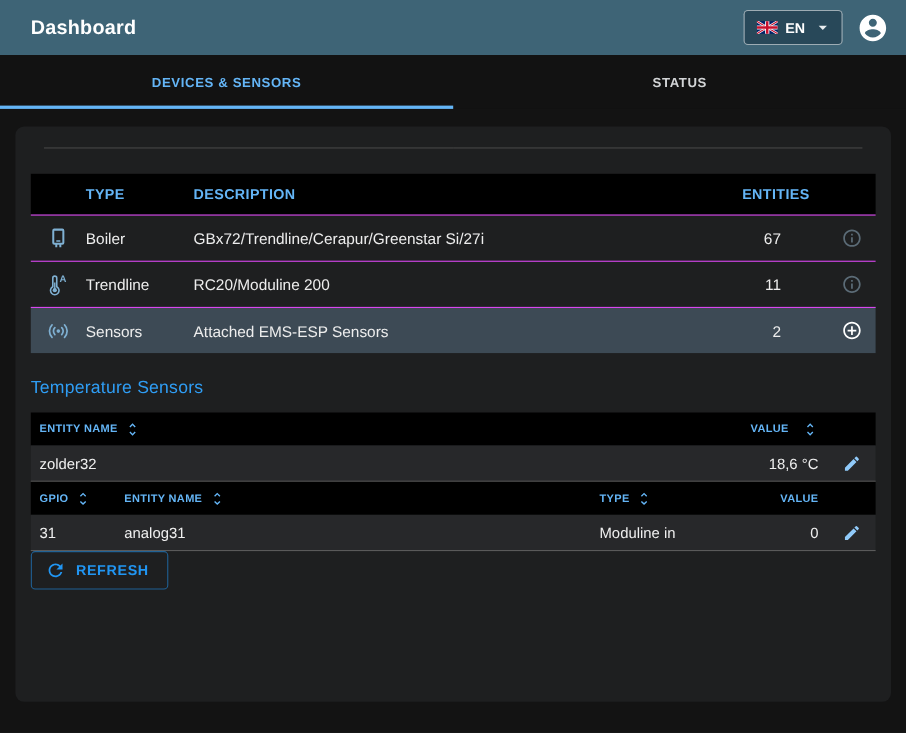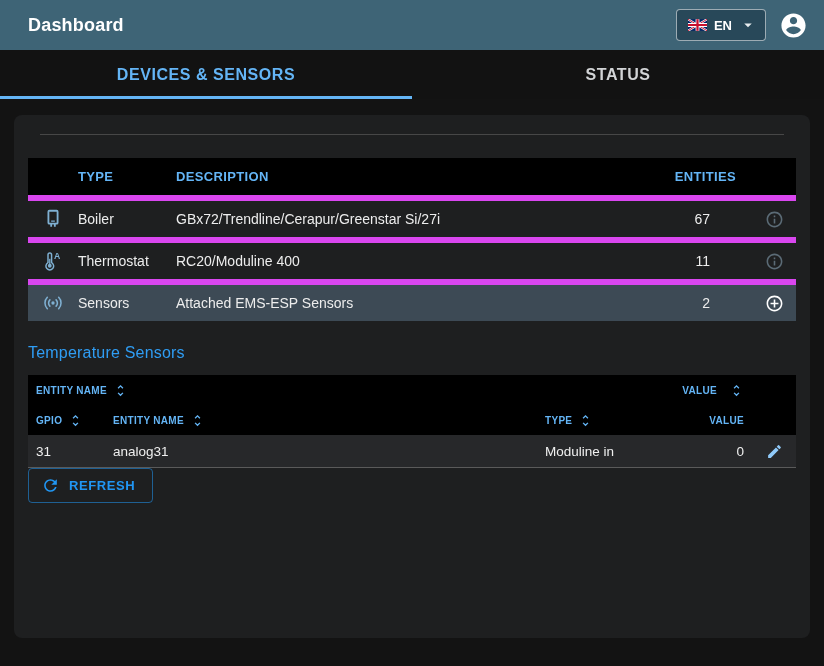--- a/index.html
+++ b/index.html
@@ -29,21 +29,21 @@
     cursor: pointer;
   }
   .lang-btn .lang-code { color: #fff; font-size: 13px; font-weight: 700; }
   .lang-btn .caret { color: #e8edf0; }
   .avatar-btn { margin-left: 13px; color: #ffffff; cursor: pointer; background: none; border: 0; }
 
   
   .tabbar { position: relative; height: 49px; background: #121212; display: flex; }
   .tab {
     flex: 1; display: flex; align-items: center; justify-content: center;
-    font-size: 16px; font-weight: 700; letter-spacing: .55px; cursor: pointer;
+    font-size: 12px; font-weight: 700; letter-spacing: .55px; cursor: pointer;
   }
   .tab.active { color: #64b5f6; }
   .tab.inactive { color: #d2d4d6; }
   .tab-indicator { position: absolute; left: 0; bottom: 0; width: 50%; height: 3px; background: #64b5f6; }
 
   
   .card {
     margin: 16px 14px 0;
     height: 523px;
     background: #1e1f20;
@@ -59,21 +59,21 @@
   .dev-table { margin-top: 23px; }
   .dev-head, .dev-row {
     display: grid;
     grid-template-columns: 50px 98px 1fr 120px 60px;
     align-items: center;
   }
   .dev-head {
     height: 37px; background: #000000;
     color: #64b5f6; font-size: 13px; font-weight: 700; letter-spacing: .35px;
   }
-  .dev-row { height: 42px; border-top: 6px solid #d946ef; font-size: 14px; color: #ededed; cursor: pointer; }
+  .dev-row { height: 42px; border-top: 1px solid #d946ef; font-size: 14px; color: #ededed; cursor: pointer; }
   .dev-row.selected { background: #3d4a55; }
   .dev-icon { justify-self: center; color: #7fb0d2; }
   .cell-right { justify-self: end; padding-right: 26px; }
   .head-right { justify-self: end; }
   .action-cell { justify-self: end; padding-right: 12px; }
   .info-ico { color: #5b6b76; }
   .add-ico { color: #ffffff; }
 
   
   .section-title { margin: 23px 0 13px; color: #2f9df4; font-size: 16px; font-weight: 500; letter-spacing: .2px; }
@@ -209,22 +209,22 @@
           </svg>
       </span>
     </div>
 
     <div class="dev-row">
       <span class="dev-icon">
         <svg class="ico" width="22" height="22" fill="currentColor">
             <use href="#i-thermo"></use>
           </svg>
       </span>
-      <span>Thermostat</span>
-      <span>RC20/Moduline 400</span>
+      <span>Trendline</span>
+      <span>RC20/Moduline 200</span>
       <span class="cell-right">11</span>
       <span class="action-cell info-ico">
         <svg class="ico" width="19" height="19" fill="currentColor">
             <use href="#i-info"></use>
           </svg>
       </span>
     </div>
 
     <div class="dev-row selected">
       <span class="dev-icon">
@@ -254,20 +254,29 @@
             <use href="#i-unfold"></use>
           </svg>
       </span>
       <span class="val-right h-sort">
         <span>VALUE</span>
         <svg class="ico sort-ico" width="15" height="15" fill="currentColor">
             <use href="#i-unfold"></use>
           </svg>
       </span>
       <span></span>
+    </div>
+    <div class="s-row temp-cols">
+      <span class="pad-l">zolder32</span>
+      <span class="val-right">18,6 °C</span>
+      <button class="edit-btn">
+        <svg class="ico" width="17" height="17" fill="currentColor">
+            <use href="#i-edit"></use>
+          </svg>
+      </button>
     </div>
   </section>
 
   
 
   <section>
     <div class="s-head ana-cols">
       <span class="pad-l h-sort">
         <span>GPIO</span>
         <svg class="ico sort-ico" width="15" height="15" fill="currentColor">

